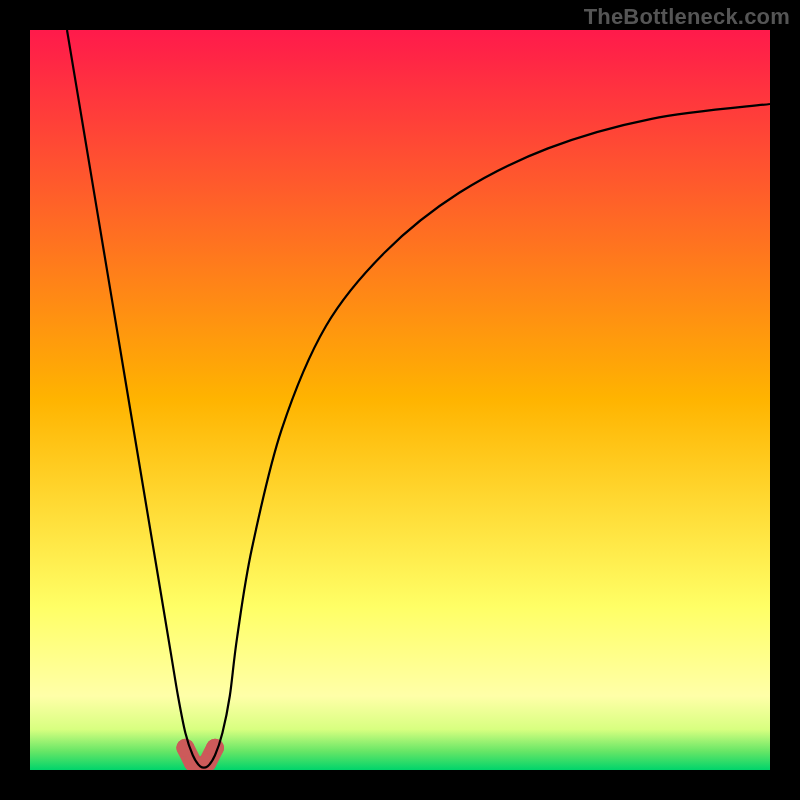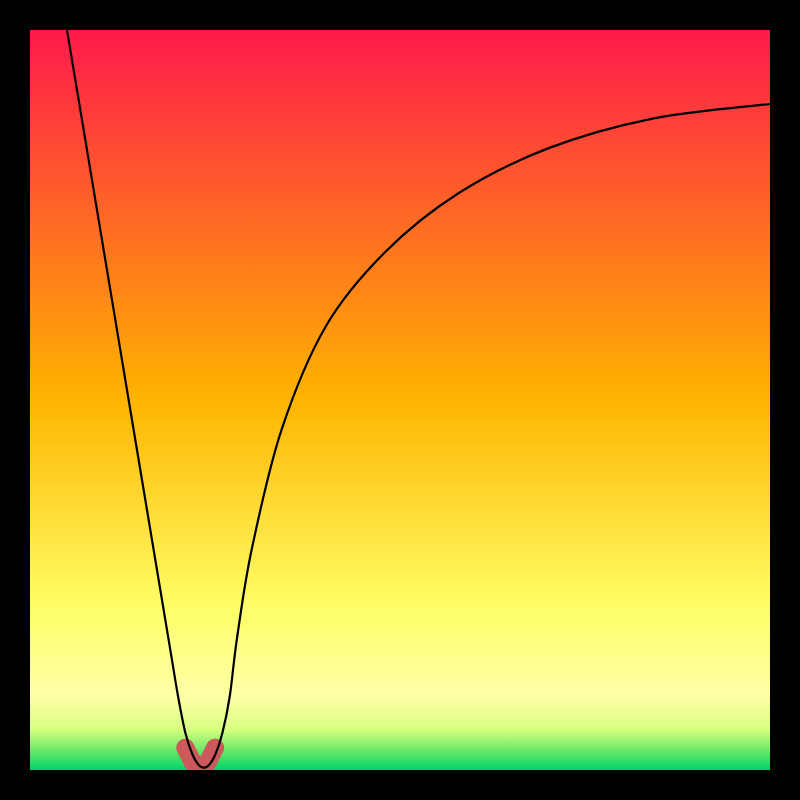--- a/index.html
+++ b/index.html
@@ -59,13 +59,14 @@
         <rect x="0" y="0" width="740" height="740" fill="url(#bg-grad)"></rect>
         <path d="M155.4 717.8 L162.8 732.6 L170.20000000000002 736.3 L177.6 732.6 L185 717.8 " fill="none" stroke="#cc5a5a" stroke-width="18" stroke-linecap="round" stroke-linejoin="round"></path>
         <circle cx="155.4" cy="717.8" r="9" fill="#cc5a5a"></circle>
         <circle cx="162.8" cy="732.6" r="9" fill="#cc5a5a"></circle>
         <circle cx="170.20000000000002" cy="736.3" r="9" fill="#cc5a5a"></circle>
         <circle cx="177.6" cy="732.6" r="9" fill="#cc5a5a"></circle>
         <circle cx="185" cy="717.8" r="9" fill="#cc5a5a"></circle>
         <path d="M 37 0 C 39.46666666666667 14.799999999999992 46.866666666666674 59.199999999999946 51.800000000000004 88.79999999999995 C 56.733333333333334 118.39999999999996 61.66666666666666 148.00000000000003 66.6 177.60000000000002 C 71.53333333333333 207.20000000000002 76.46666666666667 236.79999999999998 81.4 266.4 C 86.33333333333334 296 91.26666666666667 325.59999999999997 96.2 355.2 C 101.13333333333334 384.8 106.06666666666666 414.4 111 444 C 115.93333333333334 473.6 120.86666666666667 503.19999999999993 125.80000000000001 532.8 C 130.73333333333335 562.4 136.9 599.4 140.6 621.6 C 144.29999999999998 643.8000000000001 145.53333333333333 652.4333333333334 148 666 C 150.46666666666667 679.5666666666666 152.93333333333334 693.1333333333333 155.4 703 C 157.86666666666667 712.8666666666667 160.33333333333334 719.6500000000001 162.8 725.2 C 165.26666666666668 730.75 167.73333333333335 734.4499999999999 170.20000000000002 736.3 C 172.66666666666669 738.15 175.13333333333333 738.15 177.6 736.3 C 180.06666666666666 734.4499999999999 182.53333333333333 730.75 185 725.2 C 187.46666666666667 719.6500000000001 189.93333333333334 712.8666666666667 192.4 703 C 194.86666666666667 693.1333333333333 197.33333333333334 682.0333333333333 199.8 666 C 202.26666666666668 649.9666666666667 203.50000000000003 631.4666666666666 207.20000000000002 606.8 C 210.9 582.1333333333333 214.6 552.5333333333333 222 518 C 229.4 483.4666666666667 239.26666666666668 436.59999999999997 251.60000000000002 399.59999999999997 C 263.93333333333334 362.59999999999997 278.73333333333335 325.6 296 296 C 313.26666666666665 266.4 333 244.20000000000002 355.2 222 C 377.4 199.79999999999998 402.06666666666666 180.06666666666663 429.2 162.79999999999995 C 456.3333333333333 145.53333333333327 485.93333333333334 130.73333333333332 518 118.39999999999998 C 550.0666666666667 106.06666666666665 584.6 96.19999999999995 621.6 88.79999999999995 C 658.6 81.39999999999996 720.2666666666667 76.46666666666665 740 74 " fill="none" stroke="#000000" stroke-width="2.2"></path>
       </svg>
   </div>
+  <div class="watermark">TheBottleneck.com</div>
 </div>
 
 </body></html>

